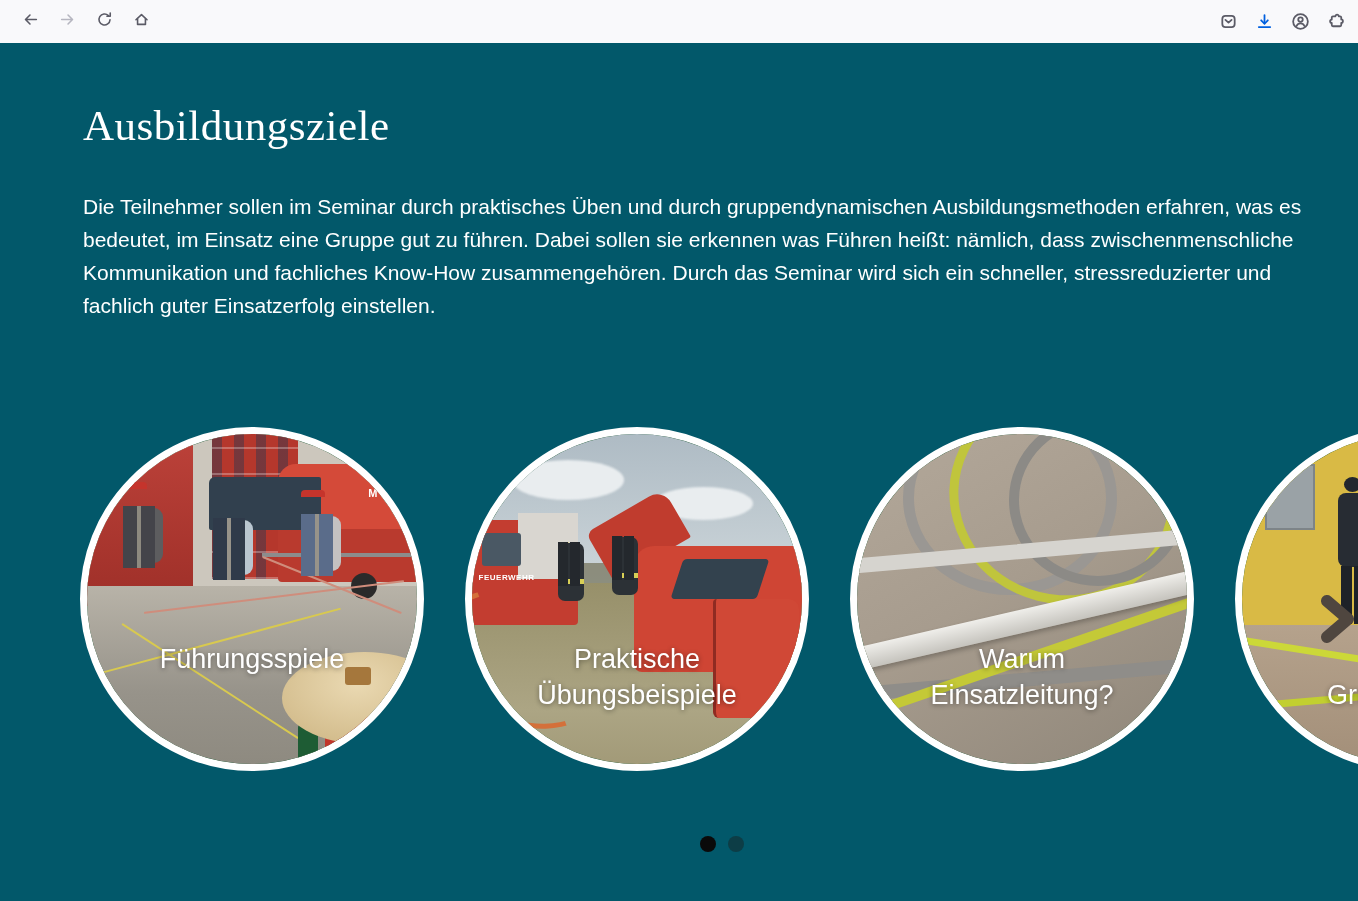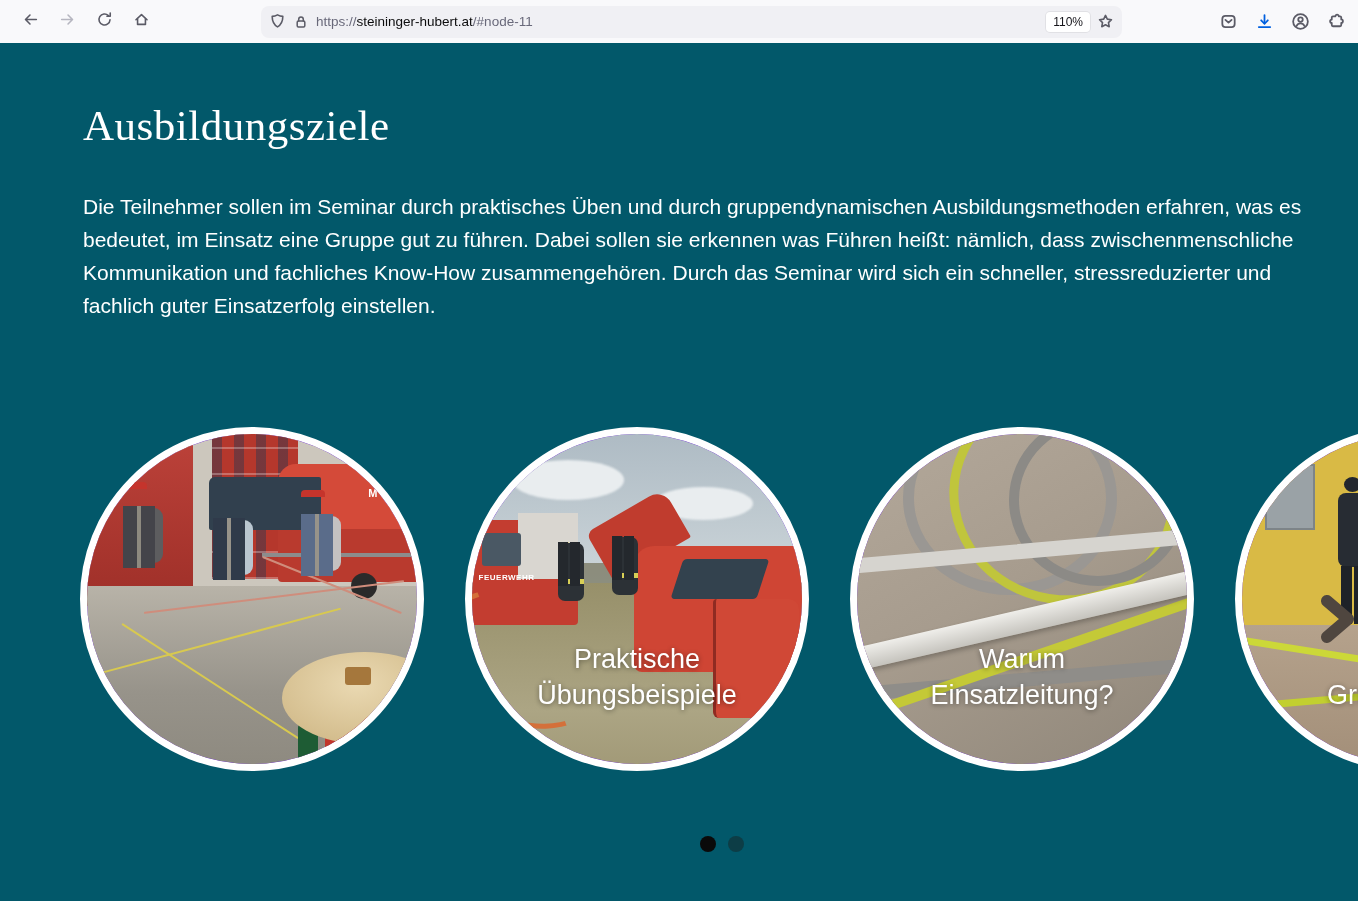--- a/index.html
+++ b/index.html
@@ -35,21 +35,21 @@
 
   
   .content{position:relative;width:1358px;height:813px;background:#02586a;overflow:hidden;margin-left:9px;}
   .page-title{position:absolute;left:74px;top:58px;margin:0;color:#fff;font-weight:400;
     font-family:"Liberation Serif",serif;font-size:43px;letter-spacing:.5px;}
   .intro{position:absolute;left:74px;top:147px;width:1262px;margin:0;color:#fff;
     font-size:21px;line-height:33px;}
 
   .carousel{position:absolute;left:0;top:0;width:1358px;height:813px;}
   .slide{position:absolute;top:384px;width:330px;height:330px;border-radius:50%;
-    border:7px solid #fff;overflow:hidden;background:#6d28d9;}
+    border:7px solid #fff;overflow:hidden;background:#14532d;}
   .s1{left:71px;} .s2{left:456px;} .s3{left:841px;} .s4{left:1226px;}
   .photo{position:absolute;inset:0;}
   .photo div{position:absolute;}
   .caption{position:absolute;left:35px;right:35px;top:207px;text-align:center;color:#fff;
     font-size:27px;line-height:36px;text-shadow:0 1px 5px rgba(0,0,0,.45);}
   .s4 .caption{left:85px;right:auto;top:243px;text-align:left;}
 
   
   .s1 .wall{left:0;top:0;right:0;height:46%;background:#ccc7bd;}
   .s1 .doorL{left:-6%;top:-6%;width:38%;height:58%;background:linear-gradient(180deg,#c0443c,#9e2f28);}
@@ -175,40 +175,20 @@
       <div class="tbtn">
         <span>
           <svg class="ic" width="17" height="17" viewBox="0 0 16 16">
               <path d="M2.8 8.2L8 3.4l5.2 4.8"></path>
               <path d="M4.3 7.2v5.4h7.4V7.2"></path>
             </svg>
         </span>
       </div>
     </div>
 
-    <div class="urlbar">
-      <span class="iconbtn">
-        <svg class="ic" width="17" height="17" viewBox="0 0 16 16">
-            <path d="M8 1.8c1.6.9 3.4 1.4 5 1.4 0 4.6-1.8 7.8-5 9.9-3.2-2.1-5-5.3-5-9.9 1.6 0 3.4-.5 5-1.4z"></path>
-          </svg>
-      </span>
-      <span class="iconbtn">
-        <svg class="ic" width="16" height="16" viewBox="0 0 16 16">
-            <rect x="4.2" y="7" width="7.6" height="6" rx="1.2"></rect>
-            <path d="M5.7 7V5.4a2.3 2.3 0 0 1 4.6 0V7"></path>
-          </svg>
-      </span>
-      <span class="url"><span>https://</span><span class="domain">steininger-hubert.at</span><span>/#node-11</span></span>
-      <span class="zoompill">110%</span>
-      <span class="iconbtn">
-        <svg class="ic" width="17" height="17" viewBox="0 0 16 16">
-            <path d="M8 2.3l1.7 3.5 3.9.5-2.8 2.7.7 3.9L8 11l-3.5 1.9.7-3.9L2.4 6.3l3.9-.5z"></path>
-          </svg>
-      </span>
-    </div>
 
     <div class="rightgroup">
       <span class="iconbtn">
         <svg class="ic" width="19" height="19" viewBox="0 0 16 16">
             <rect x="2.8" y="3.2" width="10.4" height="9.6" rx="2.6"></rect>
             <path d="M5.4 6.6L8 9l2.6-2.4"></path>
           </svg>
       </span>
       <span class="iconbtn">
         <svg class="ic blue" width="19" height="19" viewBox="0 0 16 16">
@@ -269,20 +249,21 @@
             <div class="torso"></div>
             <div class="legs"></div>
           </div>
         <div class="rope r1"></div>
         <div class="rope r2"></div>
         <div class="ext"></div>
         <div class="bottle"></div>
         <div class="table"></div>
         <div class="peg"></div>
       </div>
+      <div class="caption">Führungsspiele</div>
     </div>
 
     <div class="slide s2">
       <div class="photo">
         <div class="sky"></div>
         <div class="cloud c1"></div>
         <div class="cloud c2"></div>
         <div class="tree"></div>
         <div class="ground"></div>
         <div class="truck"></div>

